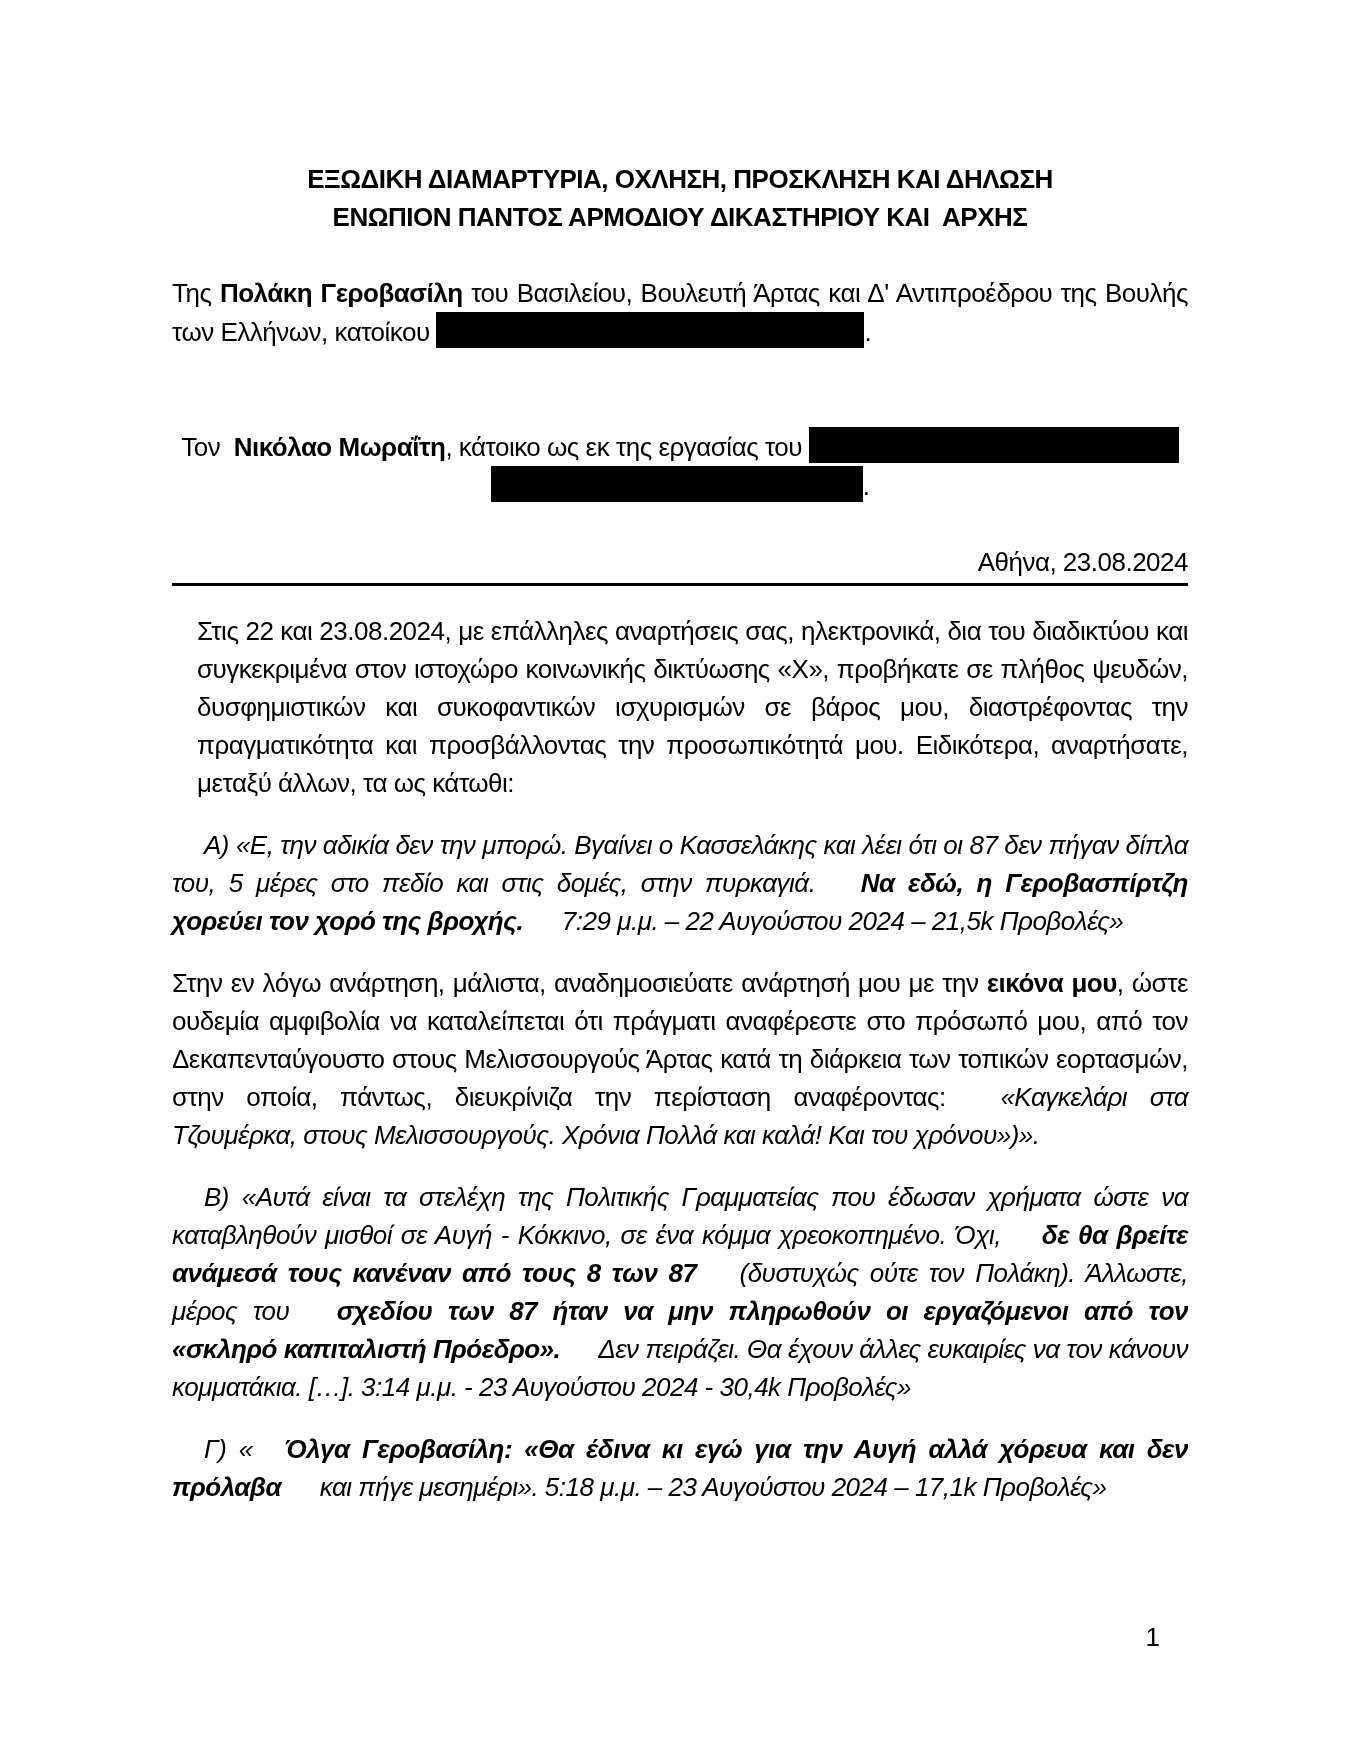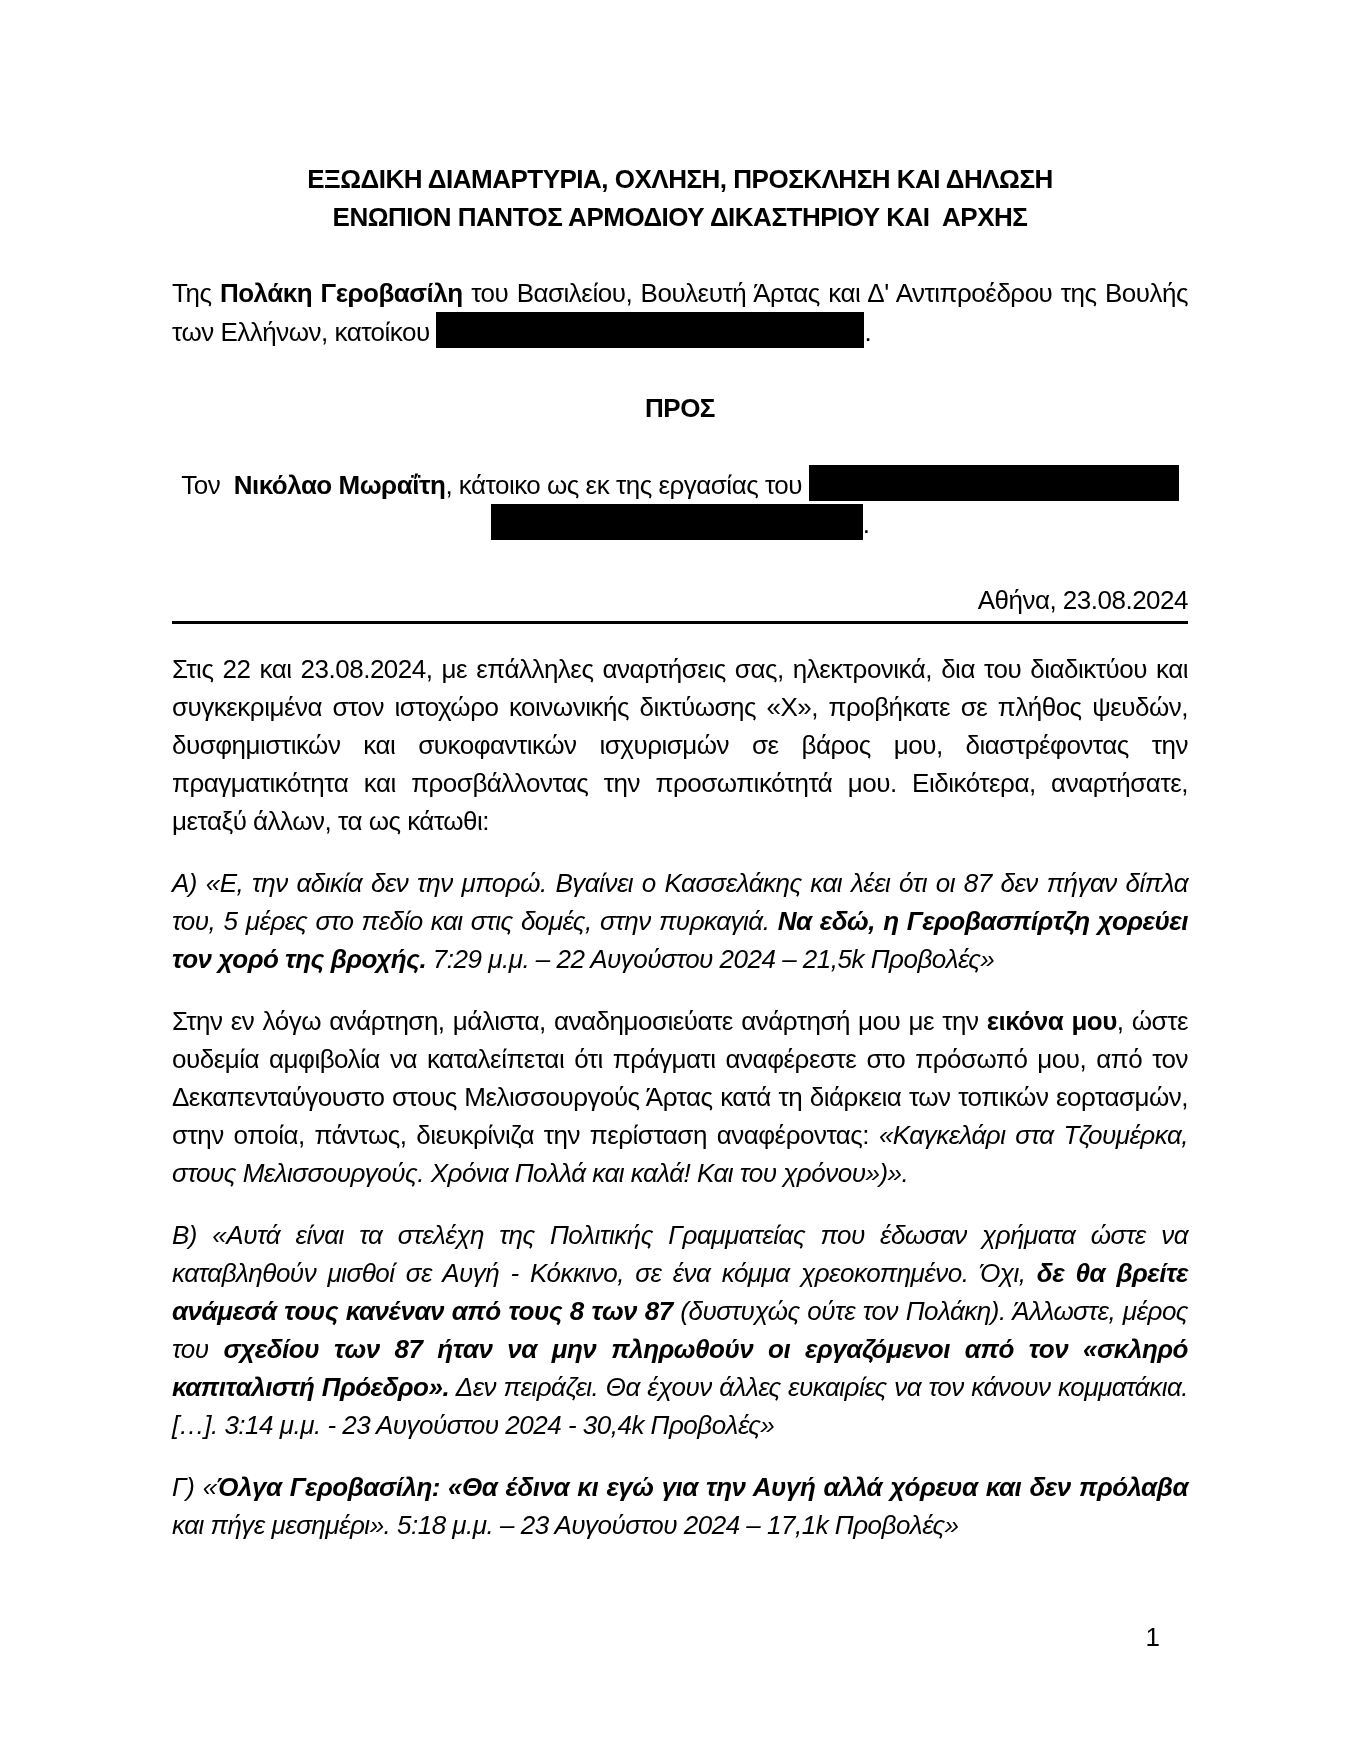--- a/index.html
+++ b/index.html
@@ -41,23 +41,23 @@
     text-align: right;
   }
   .rule {
     border: 0;
     border-top: 3px solid #000000;
     margin: 2px 0 0 0;
   }
   .body-para {
     margin: 0 0 24px 0;
   }
-  .body-start { margin-top: 26px; }
+  .body-start { margin-top: 26px; margin-left: 25px; }
   .b { font-weight: bold; }
-  .i { font-style: italic; }
+  .i { font-style: italic; margin-left: 32px; }
   .redaction {
     display: inline-block;
     height: 36px;
     background: #000000;
     vertical-align: -7px;
   }
   .page-number {
     position: absolute;
     top: 1618px;
     right: 200px;
@@ -73,21 +73,20 @@
     <div class="heading-line">ΕΞΩΔΙΚΗ ΔΙΑΜΑΡΤΥΡΙΑ, ΟΧΛΗΣΗ, ΠΡΟΣΚΛΗΣΗ ΚΑΙ ΔΗΛΩΣΗ</div>
     <div class="heading-line">ΕΝΩΠΙΟΝ ΠΑΝΤΟΣ ΑΡΜΟΔΙΟΥ ΔΙΚΑΣΤΗΡΙΟΥ ΚΑΙ&nbsp; ΑΡΧΗΣ</div>
   </div>
 
   <div class="blank-line"></div>
 
   <p class="para justify"><span>Της </span><span class="b">Πολάκη Γεροβασίλη</span><span> του Βασιλείου, Βουλευτή Άρτας και Δ' Αντιπροέδρου της Βουλής των Ελλήνων, κατοίκου </span><span class="redaction" style="width: 428px;"></span><span>.</span></p>
 
   <div class="blank-line"></div>
 
-  <div class="center-label">ΠΡΟΣ</div>
 
   <div class="blank-line"></div>
 
   <p class="para"><span>Τον&nbsp; </span><span class="b">Νικόλαο Μωραΐτη</span><span>, κάτοικο ως εκ της εργασίας του </span><span class="redaction" style="width: 370px;"></span><br><span class="redaction" style="width: 372px;"></span><span>.</span></p>
 
   <div class="blank-line"></div>
 
   <div class="dateline">Αθήνα, 23.08.2024</div>
 
   <hr class="rule">

